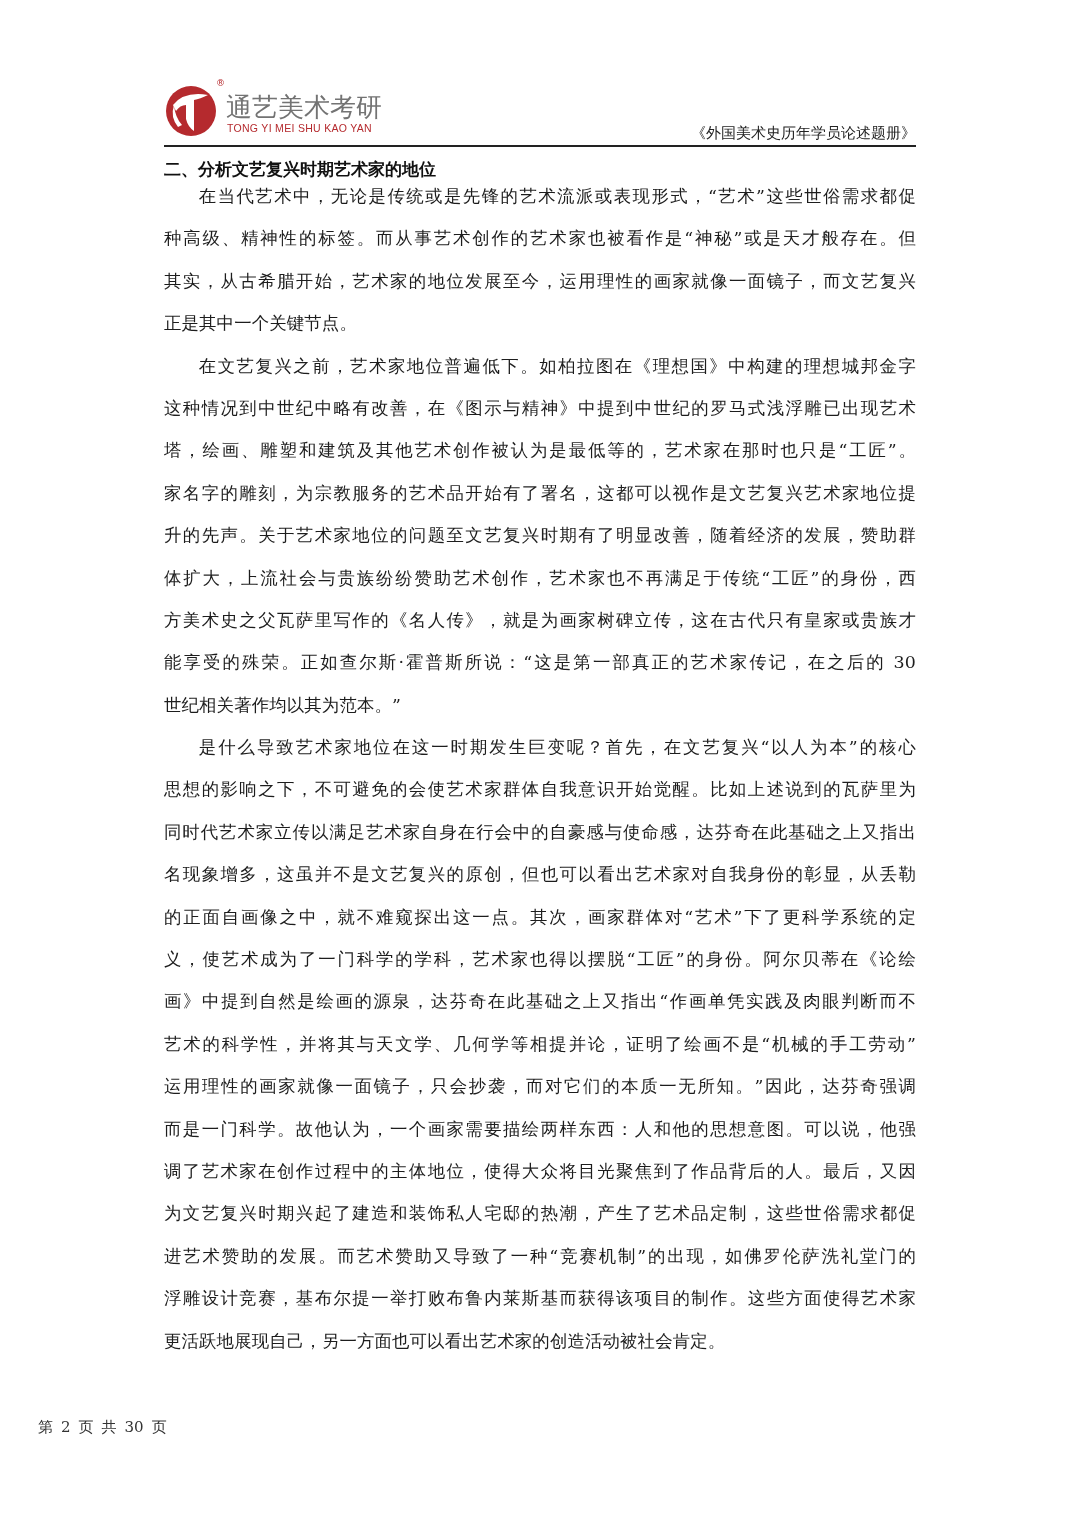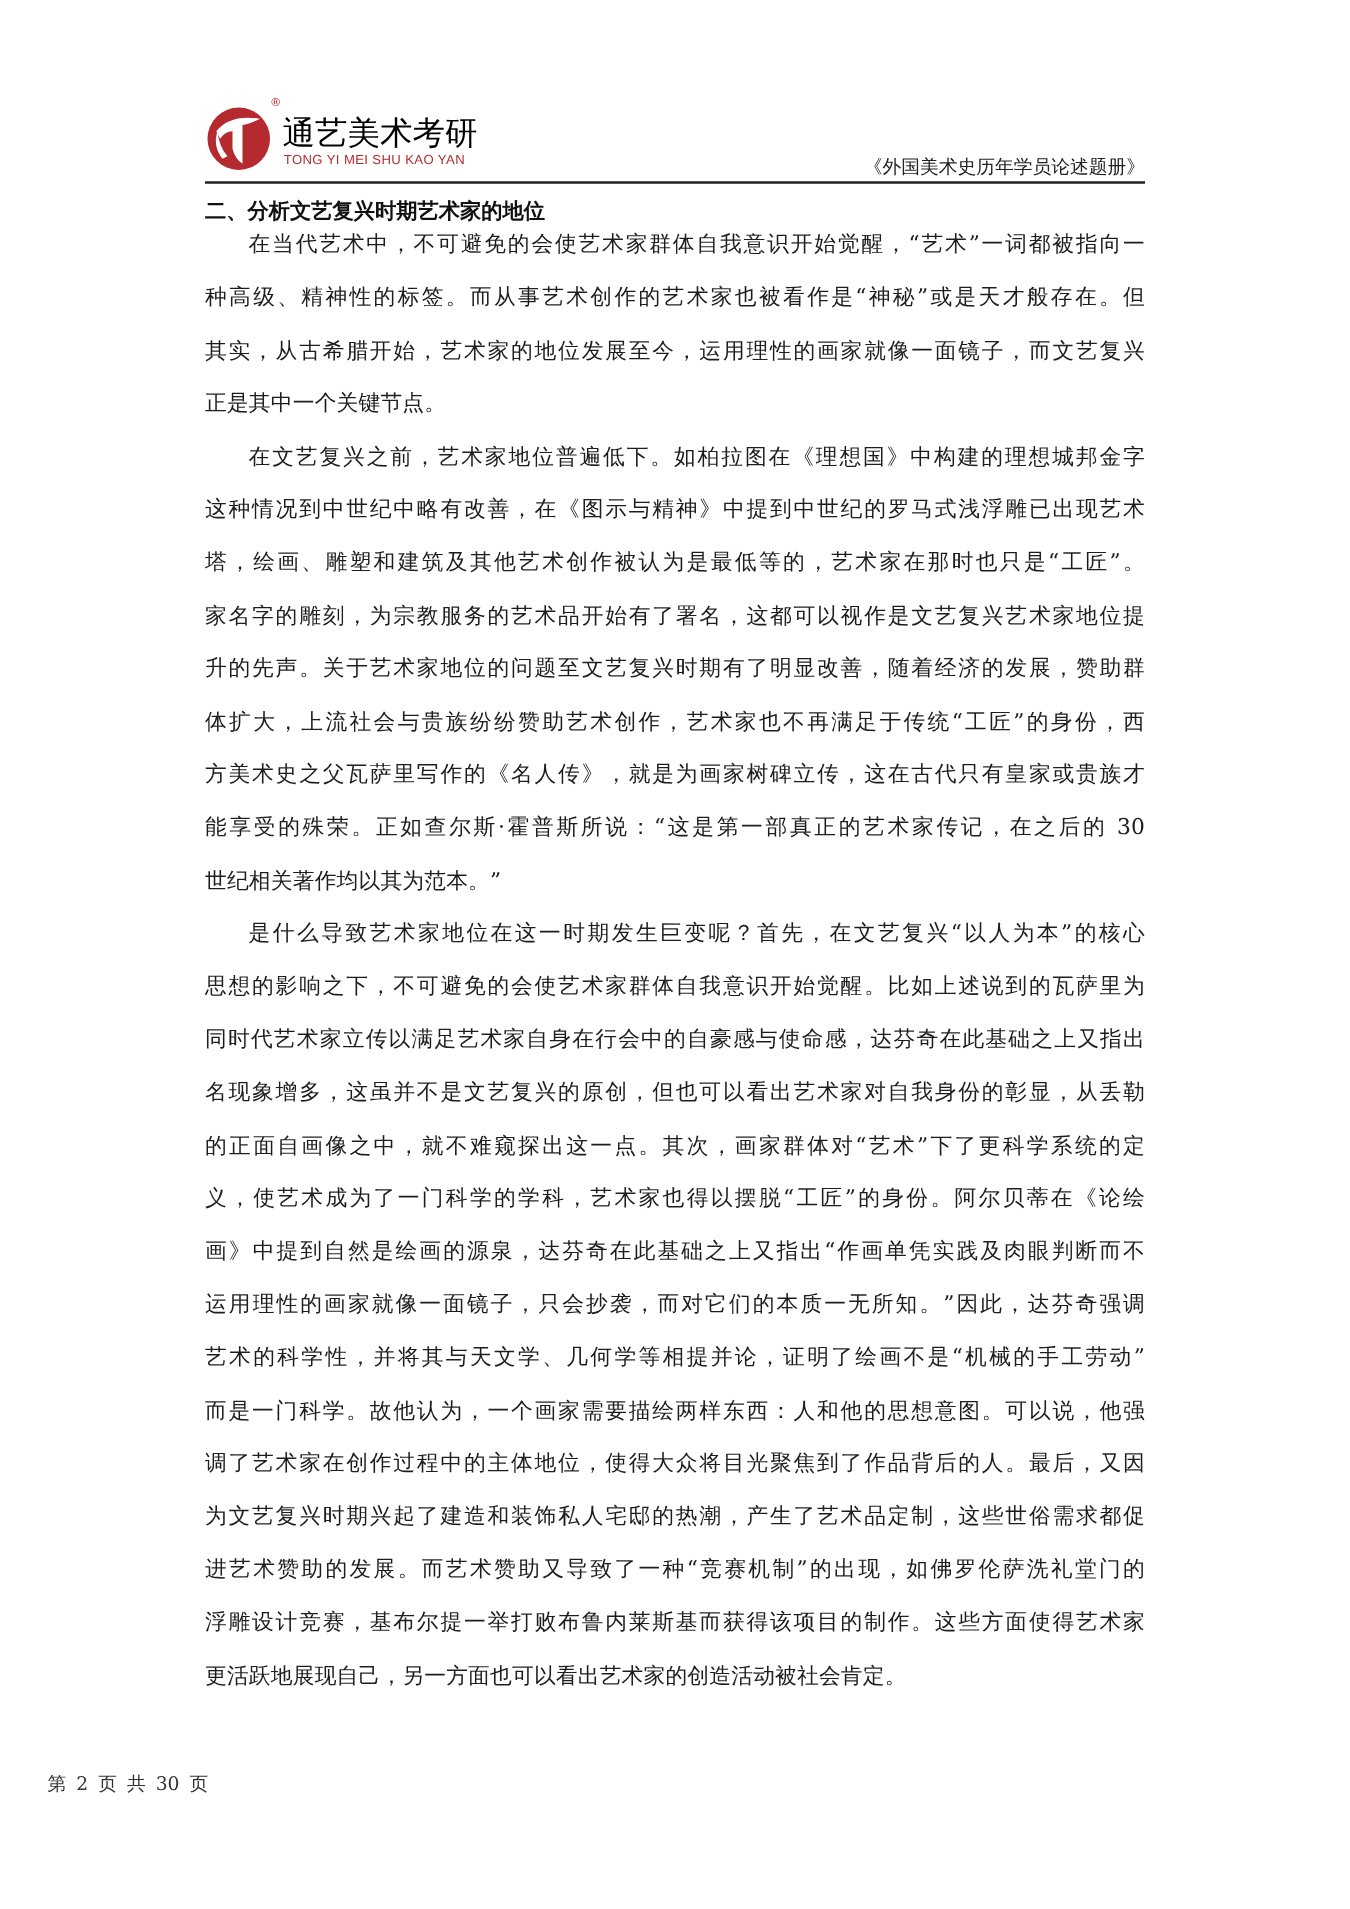--- a/index.html
+++ b/index.html
@@ -51,21 +51,21 @@
       font-size: 9px;
       color: #b52a2e;
     }
     .logo-cn {
       position: absolute;
       left: 62px;
       top: 12px;
       font-family: "DejaVu Sans", sans-serif;
       font-size: 26px;
       letter-spacing: 0px;
-      color: #000000;
+      color: #737373;
       line-height: 30px;
       white-space: nowrap;
     }
     .logo-en {
       position: absolute;
       left: 63px;
       top: 42px;
       font-family: "Liberation Sans", sans-serif;
       font-size: 10.5px;
       color: #b52a2e;
@@ -163,21 +163,21 @@
       <span class="logo-en">TONG YI MEI SHU KAO YAN</span>
     </div>
     <div class="book-title">《外国美术史历年学员论述题册》</div>
   </div>
   <div class="header-rule"></div>
 
   <div class="section-heading">二、分析文艺复兴时期艺术家的地位</div>
 
   <div class="body-text">
     <p class="para">
-      <span class="line first">在当代艺术中，不可避免的会使艺术家群体自我意识开始觉醒，“艺术”一词都被指向一</span>
+      <span class="line first">在当代艺术中，无论是传统或是先锋的艺术流派或表现形式，“艺术”这些世俗需求都促</span>
       <span class="line">种高级、精神性的标签。而从事艺术创作的艺术家也被看作是“神秘”或是天才般存在。但</span>
       <span class="line">其实，从古希腊开始，艺术家的地位发展至今，运用理性的画家就像一面镜子，而文艺复兴</span>
       <span class="line last">正是其中一个关键节点。</span>
     </p>
     <p class="para">
       <span class="line first">在文艺复兴之前，艺术家地位普遍低下。如柏拉图在《理想国》中构建的理想城邦金字</span>
       <span class="line">这种情况到中世纪中略有改善，在《图示与精神》中提到中世纪的罗马式浅浮雕已出现艺术</span>
       <span class="line">塔，绘画、雕塑和建筑及其他艺术创作被认为是最低等的，艺术家在那时也只是“工匠”。</span>
       <span class="line">家名字的雕刻，为宗教服务的艺术品开始有了署名，这都可以视作是文艺复兴艺术家地位提</span>
       <span class="line">升的先声。关于艺术家地位的问题至文艺复兴时期有了明显改善，随着经济的发展，赞助群</span>
@@ -187,22 +187,22 @@
       <span class="line last">世纪相关著作均以其为范本。”</span>
     </p>
     <p class="para">
       <span class="line first">是什么导致艺术家地位在这一时期发生巨变呢？首先，在文艺复兴“以人为本”的核心</span>
       <span class="line">思想的影响之下，不可避免的会使艺术家群体自我意识开始觉醒。比如上述说到的瓦萨里为</span>
       <span class="line">同时代艺术家立传以满足艺术家自身在行会中的自豪感与使命感，达芬奇在此基础之上又指出</span>
       <span class="line">名现象增多，这虽并不是文艺复兴的原创，但也可以看出艺术家对自我身份的彰显，从丢勒</span>
       <span class="line">的正面自画像之中，就不难窥探出这一点。其次，画家群体对“艺术”下了更科学系统的定</span>
       <span class="line">义，使艺术成为了一门科学的学科，艺术家也得以摆脱“工匠”的身份。阿尔贝蒂在《论绘</span>
       <span class="line">画》中提到自然是绘画的源泉，达芬奇在此基础之上又指出“作画单凭实践及肉眼判断而不</span>
+      <span class="line">艺术的科学性，并将其与天文学、几何学等相提并论，证明了绘画不是“机械的手工劳动”</span>
       <span class="line">运用理性的画家就像一面镜子，只会抄袭，而对它们的本质一无所知。”因此，达芬奇强调</span>
-      <span class="line">艺术的科学性，并将其与天文学、几何学等相提并论，证明了绘画不是“机械的手工劳动”</span>
       <span class="line">而是一门科学。故他认为，一个画家需要描绘两样东西：人和他的思想意图。可以说，他强</span>
       <span class="line">调了艺术家在创作过程中的主体地位，使得大众将目光聚焦到了作品背后的人。最后，又因</span>
       <span class="line">为文艺复兴时期兴起了建造和装饰私人宅邸的热潮，产生了艺术品定制，这些世俗需求都促</span>
       <span class="line">进艺术赞助的发展。而艺术赞助又导致了一种“竞赛机制”的出现，如佛罗伦萨洗礼堂门的</span>
       <span class="line">浮雕设计竞赛，基布尔提一举打败布鲁内莱斯基而获得该项目的制作。这些方面使得艺术家</span>
       <span class="line last">更活跃地展现自己，另一方面也可以看出艺术家的创造活动被社会肯定。</span>
     </p>
   </div>
 
   <div class="page-footer">

